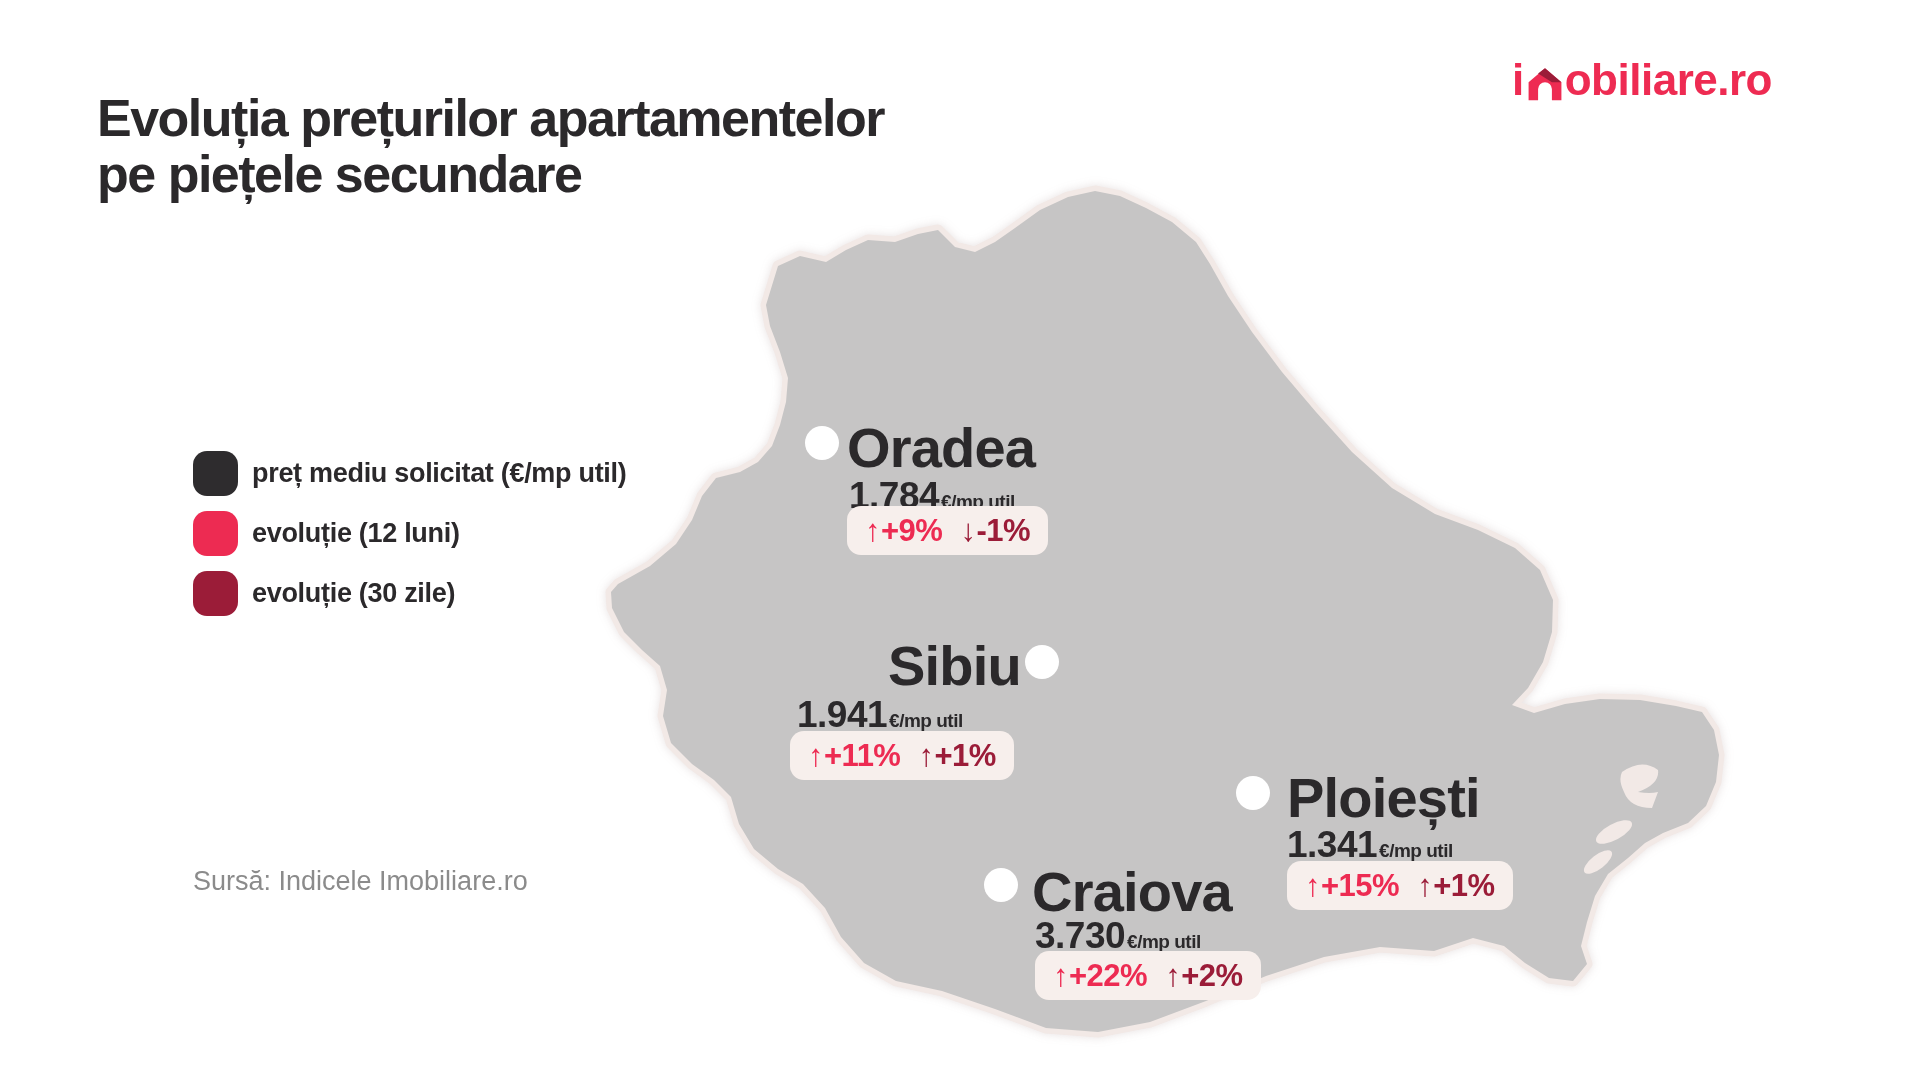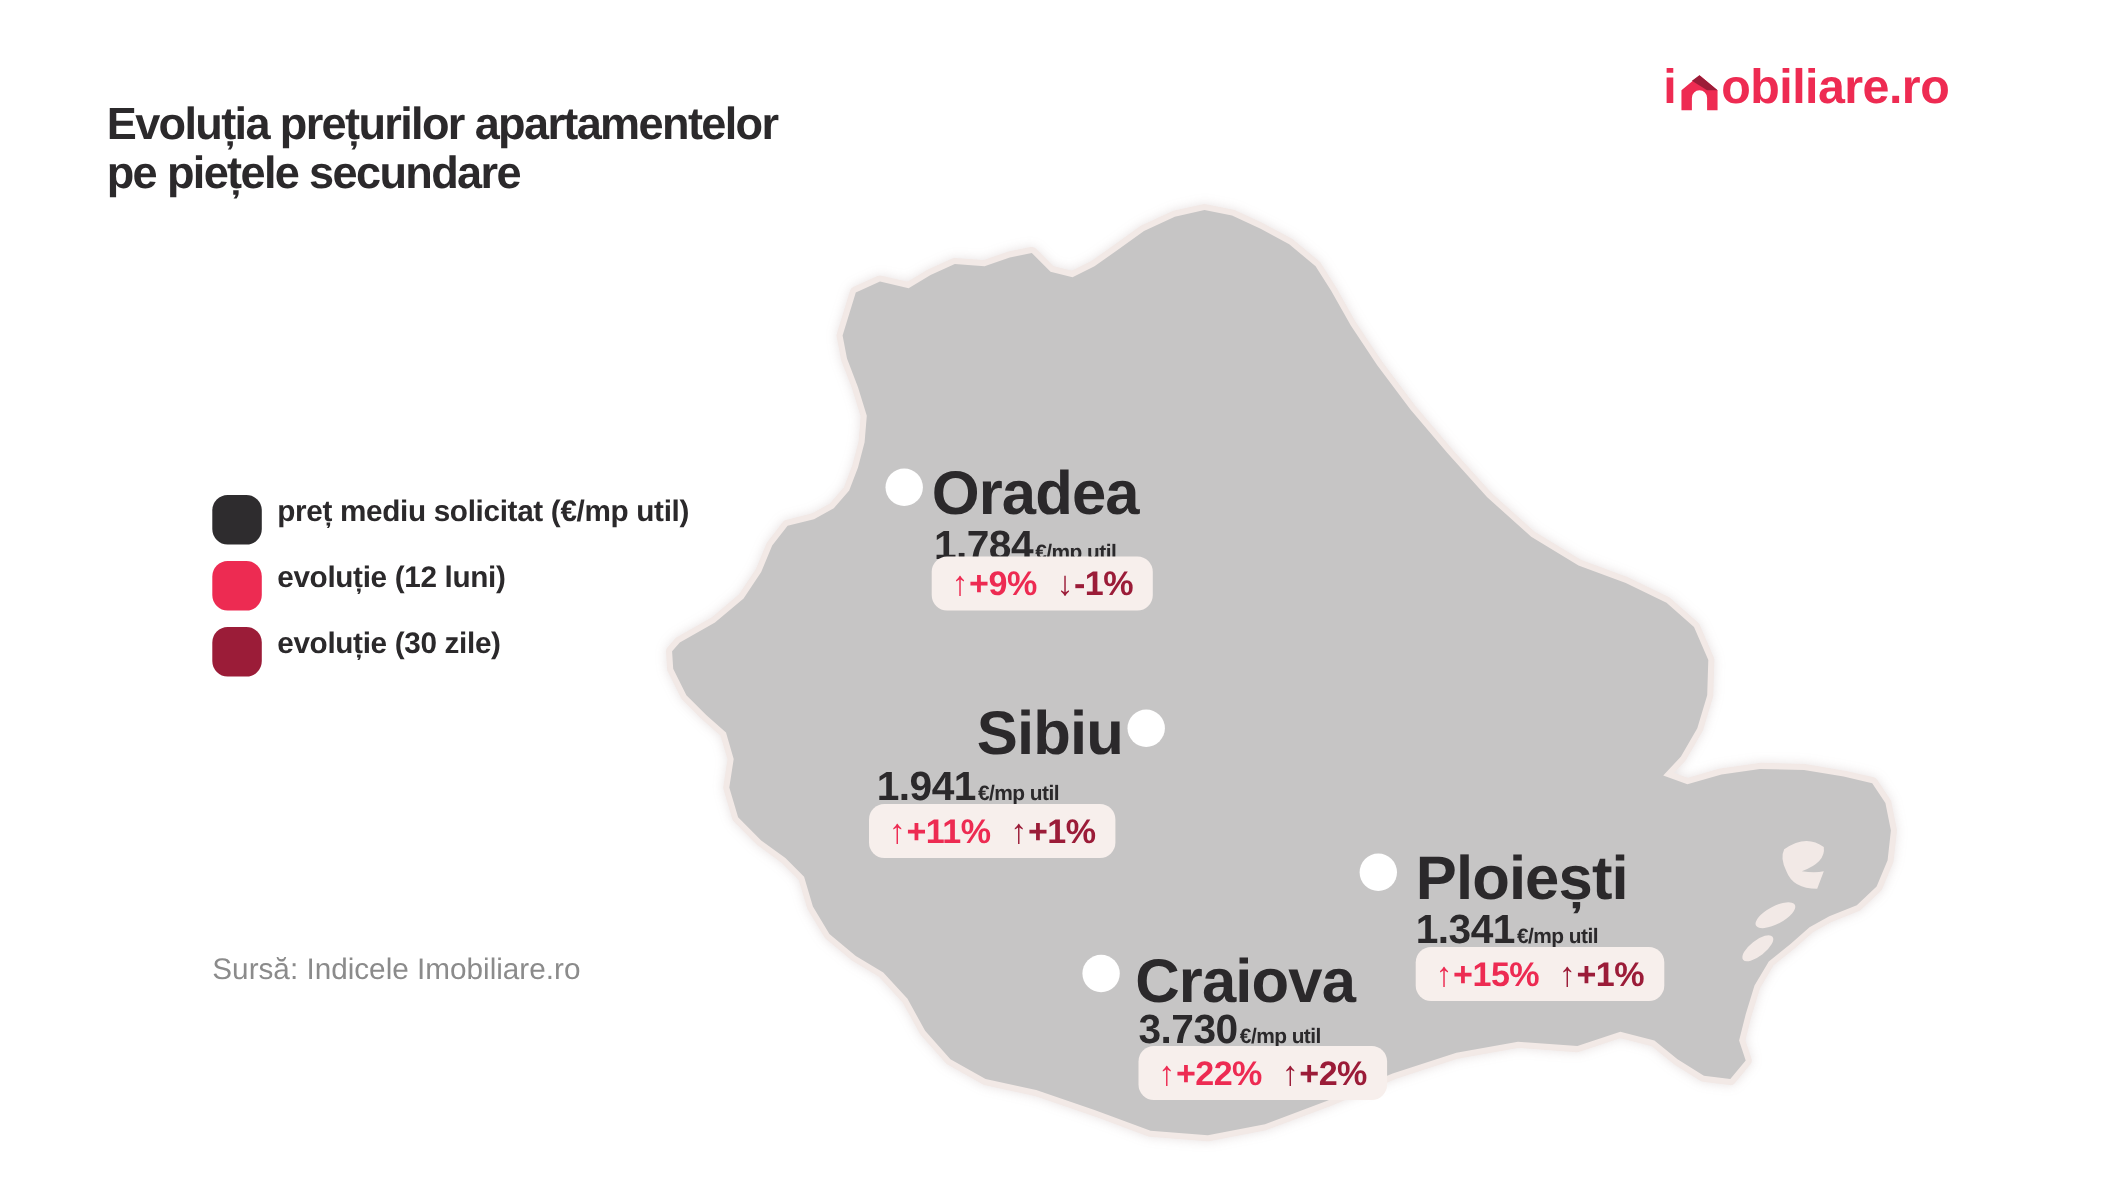--- a/index.html
+++ b/index.html
@@ -6,35 +6,35 @@
   html,body{margin:0;padding:0;background:#ffffff;}
   .canvas{
     position:relative;width:1920px;height:1080px;overflow:hidden;background:#ffffff;
     font-family:"Liberation Sans", sans-serif;color:#2b292b;
   }
   .abs{position:absolute;}
 
   
   .page-title{
     left:97px;top:92px;
-    font-size:41px;font-weight:800;line-height:1.0;letter-spacing:-1.5px;
+    font-size:52px;font-weight:800;line-height:1.0;letter-spacing:-1.5px;
     color:#2b292b;
   }
   .page-title div{margin-bottom:4px;}
 
   
   .brand-logo{
     left:1512px;top:58px;display:flex;align-items:flex-end;
     font-size:44px;font-weight:800;letter-spacing:-0.5px;line-height:1;
   }
   .brand-logo svg{width:38px;height:36px;margin:0 1px 1px 2px;display:block;}
 
   
   .legend{left:193px;top:450px;}
-  .legend-item{display:flex;align-items:flex-start;margin-bottom:14px;height:46px;}
+  .legend-item{display:flex;align-items:center;margin-bottom:14px;height:46px;}
   .legend-swatch{width:45px;height:45px;border-radius:14px;flex:0 0 auto;}
   .legend-label{margin-left:14px;font-size:27px;font-weight:700;color:#2b292b;letter-spacing:-0.3px;}
 
   
   .source-note{left:193px;top:866px;font-size:27px;color:#8b8b8b;font-weight:400;}
 
   
   .map-svg{left:0;top:0;width:1920px;height:1080px;pointer-events:none;}
   .map-shape{stroke:#f2e9e6;stroke-width:11;stroke-linejoin:round;paint-order:stroke;
              filter:drop-shadow(0 0 5px rgba(120,90,90,0.18));}

